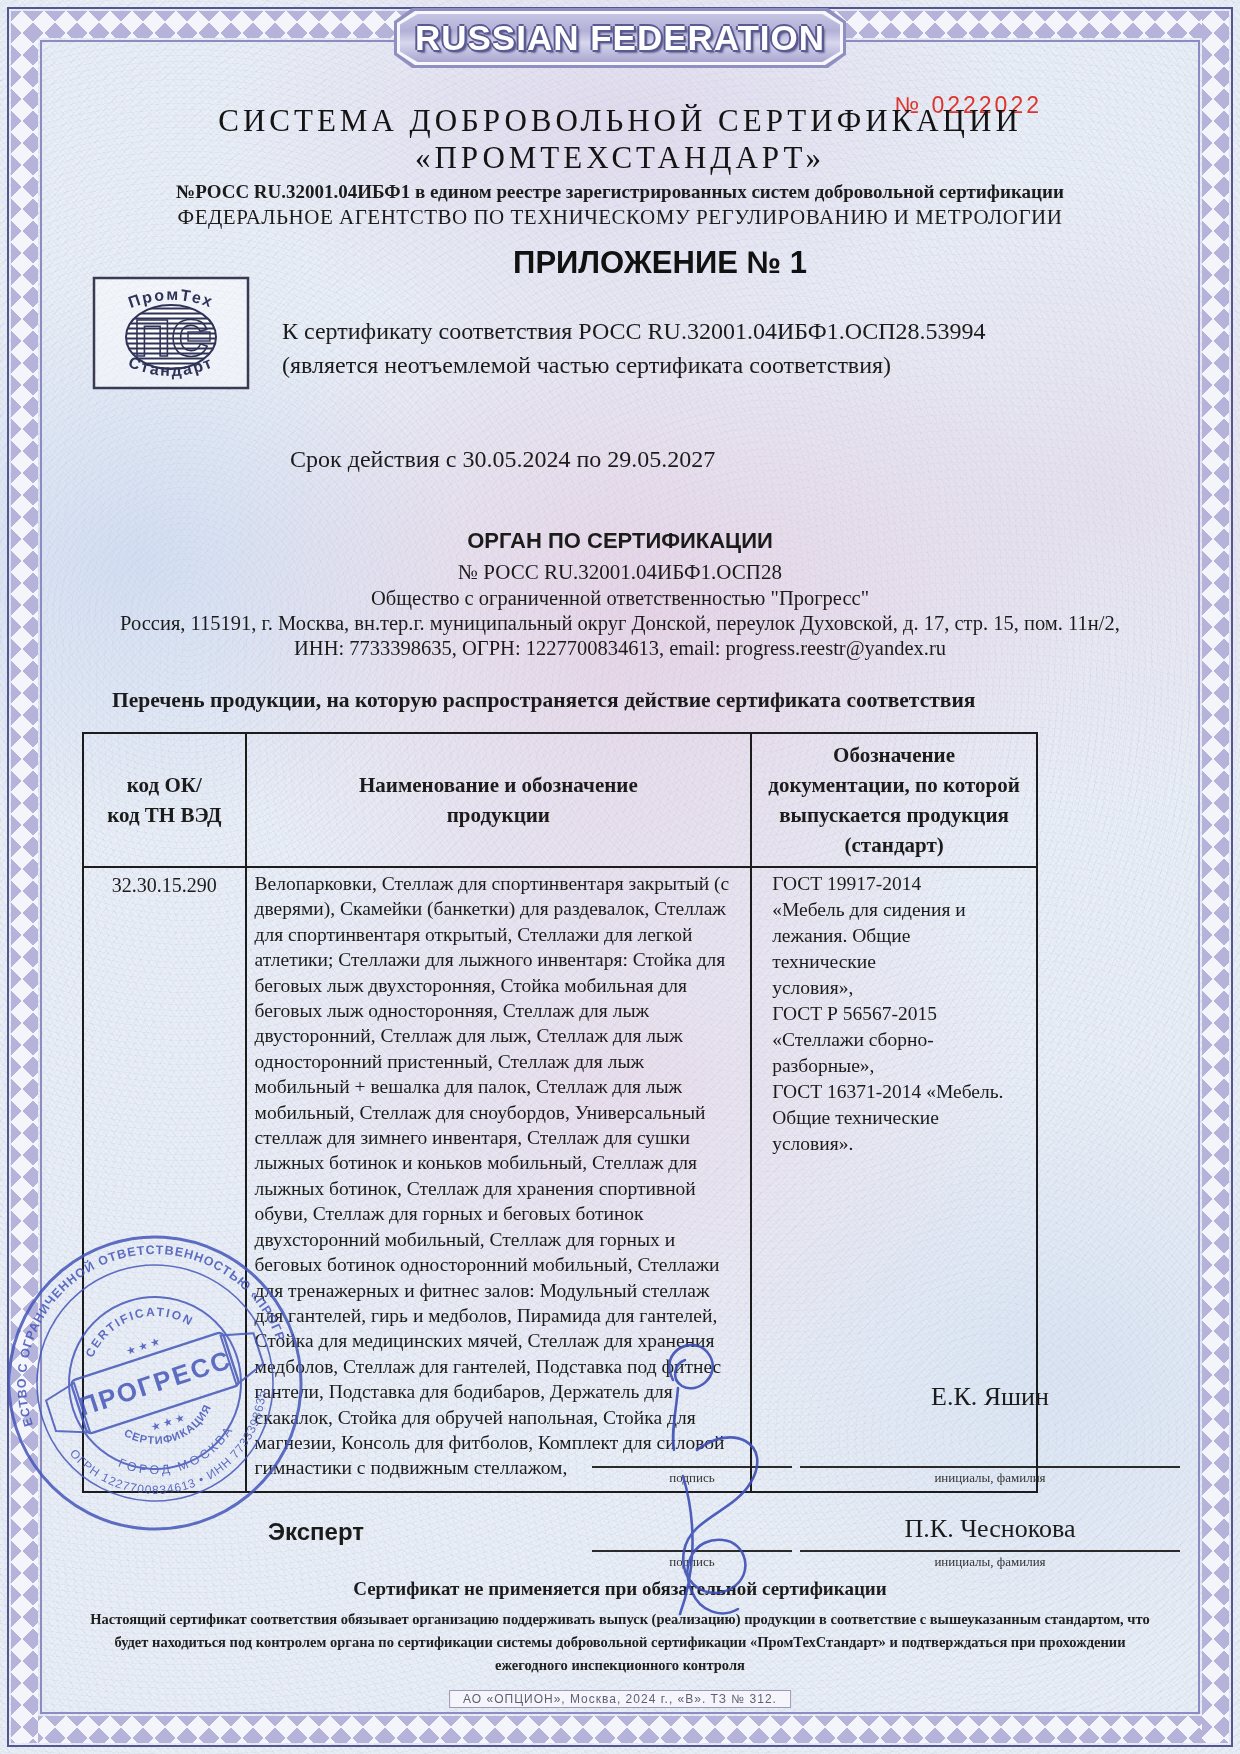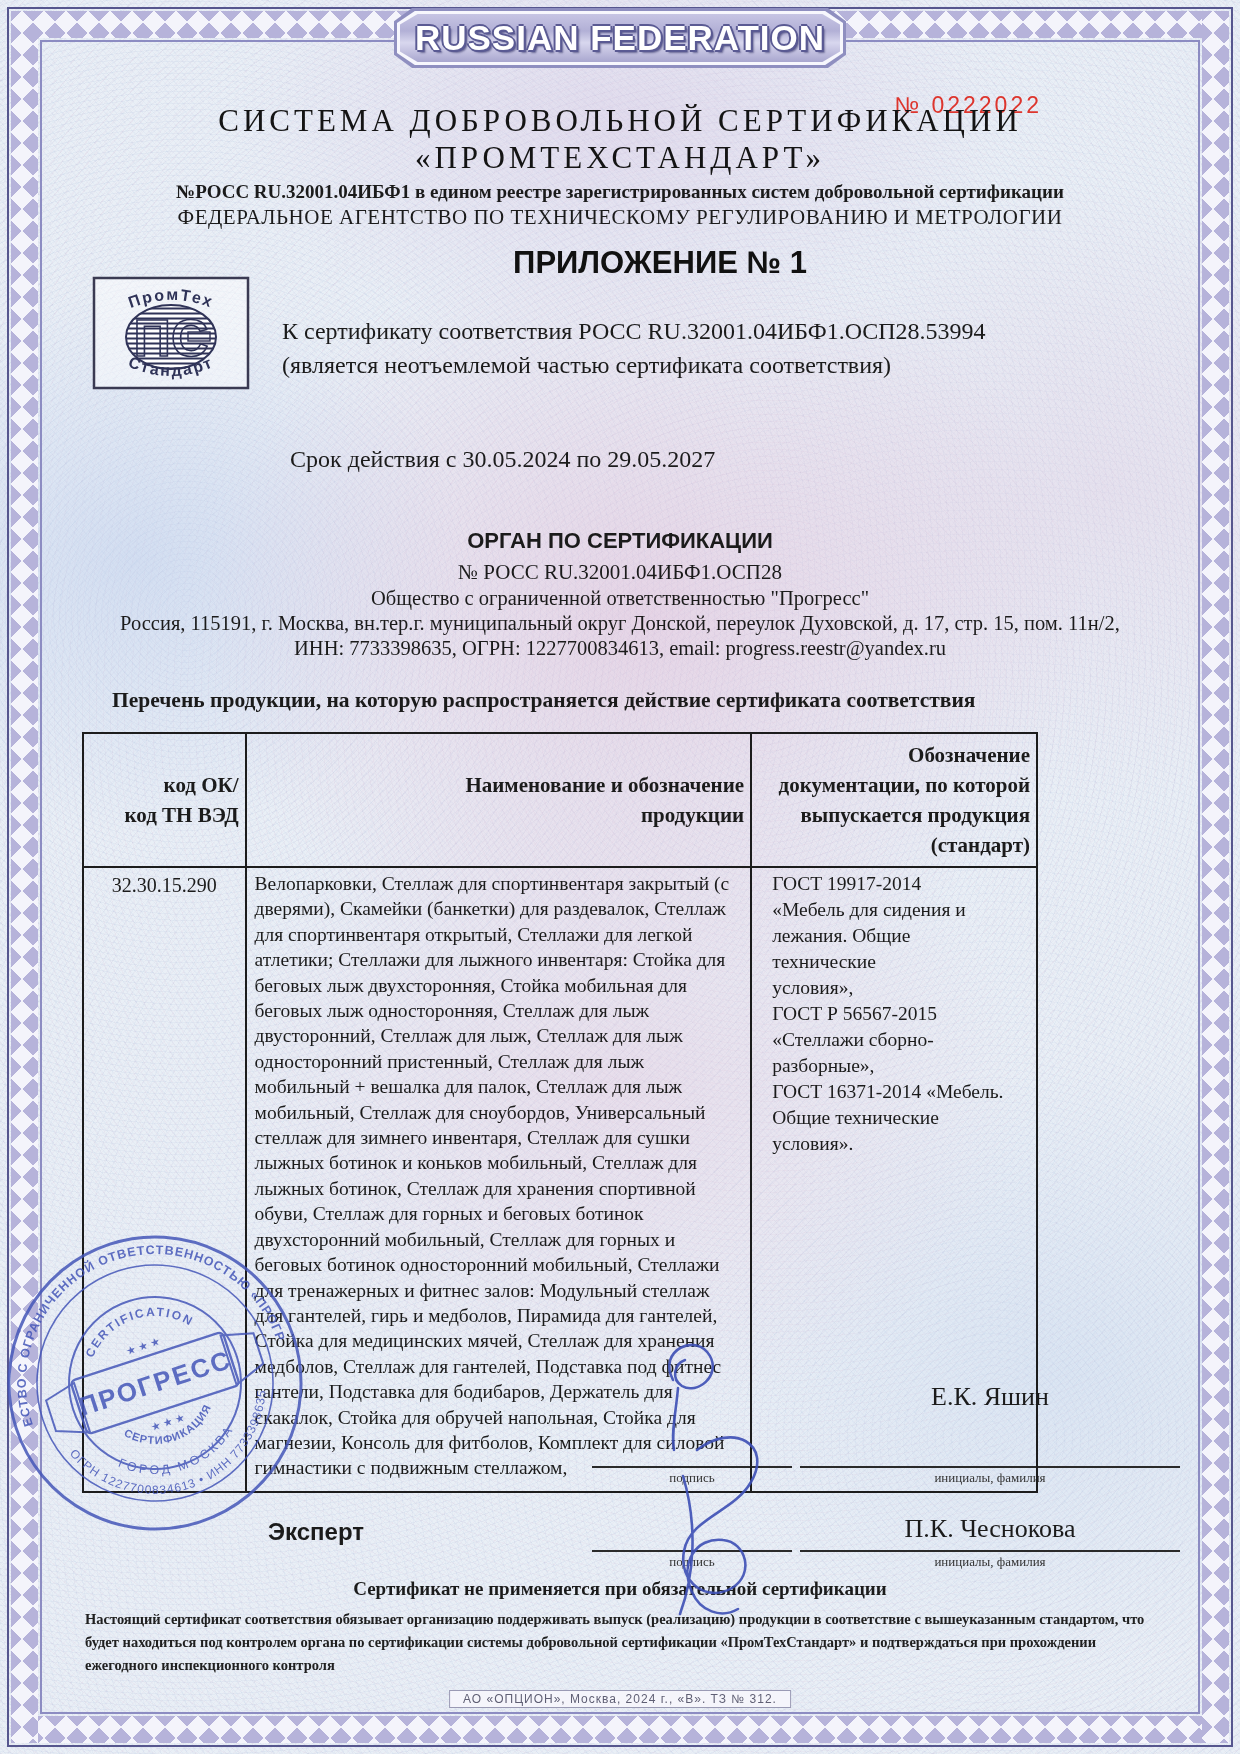--- a/index.html
+++ b/index.html
@@ -64,21 +64,21 @@
   .validity{left:290px;top:446px;font-size:24px;}
   .organ-h{top:528px;font-family:"Liberation Sans",sans-serif;font-weight:bold;font-size:22px;}
   .organ-no{top:560px;font-size:21px;}
   .orgline{top:587px;font-size:20.5px;}
   .addrline{top:612px;font-size:20.5px;}
   .contactsline{top:637px;font-size:20.5px;}
   .caption{left:112px;top:688px;font-size:21.5px;font-weight:bold;}
   
   .ptable{left:82px;top:732px;width:956px;border-collapse:collapse;z-index:3;}
   .ptable th,.ptable td{border:2px solid #1c1c1c;}
-  .ptable th{font-size:21px;font-weight:bold;text-align:right;vertical-align:middle;
+  .ptable th{font-size:21px;font-weight:bold;text-align:center;vertical-align:middle;
     white-space:pre-line;line-height:30px;height:128px;padding:2px 6px;}
   .td-code{width:164px;vertical-align:top;text-align:center;font-size:20px;padding-top:6px;}
   .td-prod{width:523px;vertical-align:top;font-size:19.5px;line-height:25.4px;padding:3px 8px 10px 8px;}
   .td-std{width:257px;vertical-align:top;font-size:19.5px;line-height:26px;padding:3px 20px;white-space:pre-line;}
   
   .sans-b{font-family:"Liberation Sans",sans-serif;font-weight:bold;}
   .role1{left:268px;top:1402px;font-size:24px;line-height:33px;white-space:pre-line;}
   .role2{left:268px;top:1518px;font-size:24px;}
   .sline{border-top:2px solid #2a2a2a;height:0;}
   .l1{left:592px;top:1466px;width:200px;}
@@ -86,21 +86,21 @@
   .nl1{left:800px;top:1466px;width:380px;}
   .nl2{left:800px;top:1550px;width:380px;}
   .scap{font-size:13px;color:#333;text-align:center;}
   .c1{left:592px;top:1470px;width:200px;}
   .c2{left:592px;top:1554px;width:200px;}
   .nc1{left:800px;top:1470px;width:380px;}
   .nc2{left:800px;top:1554px;width:380px;}
   .sname{width:380px;left:800px;text-align:center;font-size:26px;}
   .n1{top:1382px;} .n2{top:1514px;}
   .notice{top:1578px;font-size:19px;font-weight:bold;}
-  .fineprint{left:85px;top:1608px;width:1070px;text-align:left;font-size:14.5px;font-weight:bold;line-height:23px;color:#202020;}
+  .fineprint{left:85px;top:1608px;width:1070px;text-align:center;font-size:14.5px;font-weight:bold;line-height:23px;color:#202020;}
   .imprint{top:1690px;left:50%;transform:translateX(-50%);z-index:6;background:#f5f5fb;border:1px solid #9a9ab4;
     padding:1px 13px;font-family:"Liberation Sans",sans-serif;font-size:12px;color:#5f5f74;letter-spacing:1px;}
   
   .emblem{left:92px;top:276px;z-index:3;}
   .stamp{left:2px;top:1230px;z-index:4;transform:rotate(-18deg);opacity:.84;}
   .scribbles{left:545px;top:1322px;z-index:5;pointer-events:none;}
 </style>
 </head>
 <body>
 

